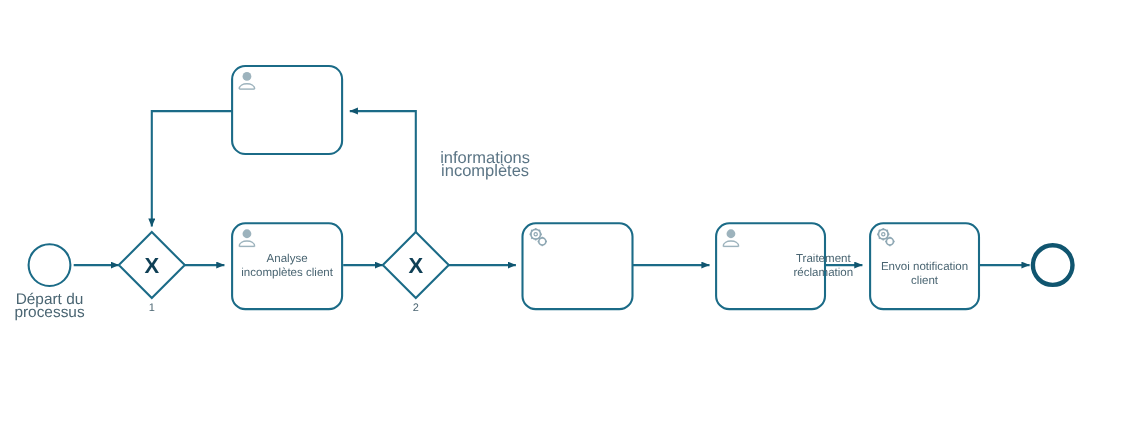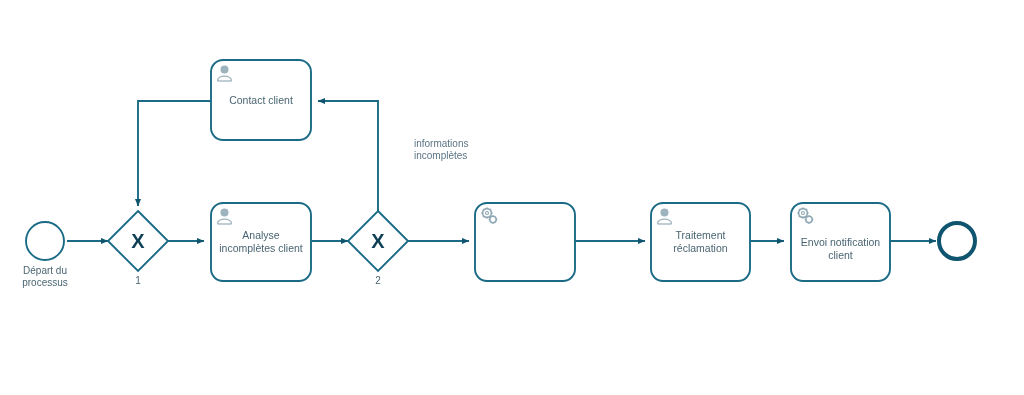--- a/index.html
+++ b/index.html
@@ -35,33 +35,32 @@
     pointer-events: none;
     white-space: pre-line;
   }
   .task-label {
     display: flex;
     align-items: center;
     justify-content: center;
   }
   .event-label {
     color: #4a6572;
-    font-size: 10px;
+    font-size: 14px;
     line-height: 12px;
   }
   .gateway-label {
     color: #4a6572;
     font-size: 10px;
   }
   .flow-label {
     color: #5b7585;
-    font-size: 10px;
+    font-size: 15px;
     line-height: 12px;
-    text-align: left;
-    margin-left: 28px;
+    text-align: center;
   }
 </style>
 </head>
 <body>
 
 <div id="canvas">
 
   <svg id="diagram-svg" viewBox="0 0 1024 395">
     <defs>
       <marker id="arrow" markerWidth="9" markerHeight="9" refX="7.4" refY="3.2" orient="auto" markerUnits="userSpaceOnUse">
@@ -172,27 +171,26 @@
     </g>
   </svg>
 
   <div class="node-label event-label" style="left:0px; top:265px; width:90px;">Départ du
 processus</div>
 
   <div class="node-label gateway-label" style="left:118px; top:274px; width:40px;">1</div>
 
   <div class="node-label gateway-label" style="left:358px; top:274px; width:40px;">2</div>
 
-  <div class="node-label task-label" style="left:211px; top:60px; width:100px; height:80px;">Contact client</div>
 
   <div class="node-label task-label" style="left:208px; top:203px; width:106px; height:78px;">Analyse
 incomplètes client</div>
 
 
-  <div class="node-label task-label" style="left:651px; top:203px; width:99px; height:78px;">Traitement
+  <div class="node-label task-label" style="left:651px; top:203px; width:99px; height:78px;padding-left:48px;">Traitement
 réclamation</div>
 
   <div class="node-label task-label" style="left:789px; top:210px; width:103px; height:78px;">Envoi notification
 client</div>
 
   <div class="node-label flow-label" style="left:386px; top:138px; width:110px;">informations
 incomplètes</div>
 
 </div>
 

